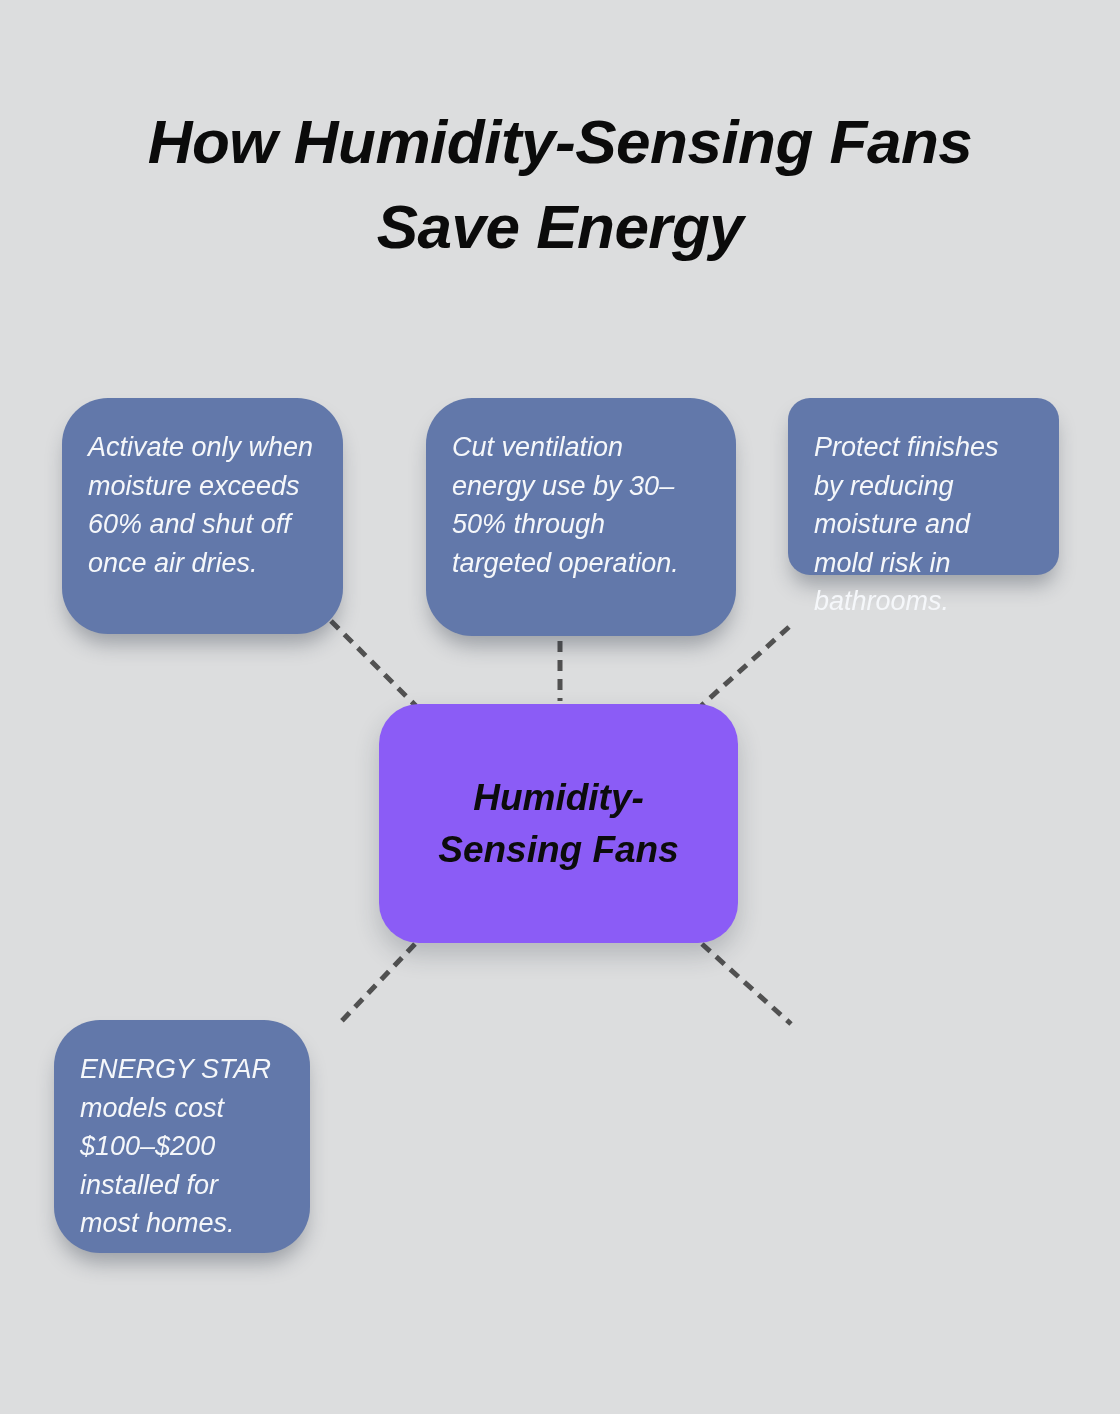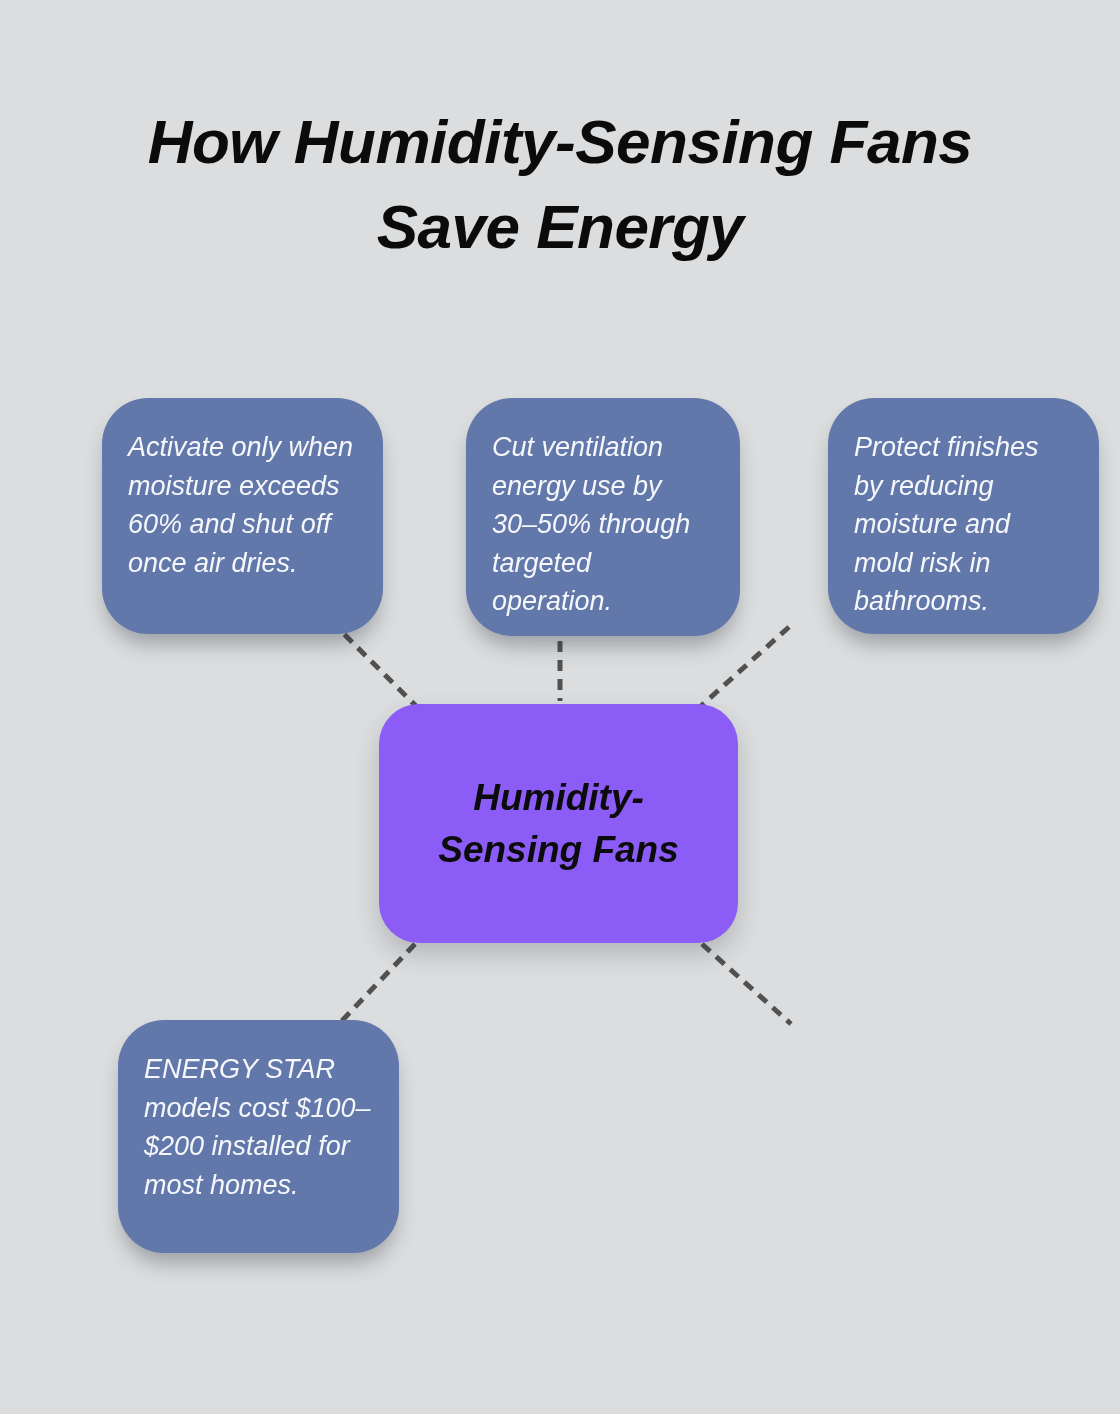--- a/index.html
+++ b/index.html
@@ -46,32 +46,31 @@
     stroke-width: 5;
     stroke-dasharray: 11 8;
   }
   .node-card {
     position: absolute;
     box-sizing: border-box;
     background: #6278aa;
     border-radius: 46px;
     padding: 30px 26px;
     box-shadow: 0 14px 20px -4px rgba(40, 48, 62, 0.35);
-    margin-left: 40px;
   }
   .node-card .node-text {
     color: #f5f7fa;
     font-size: 27px;
     line-height: 1.43;
     font-weight: 400;
   }
   .node-top-left    { left: 62px;  top: 398px;  width: 281px; height: 236px; }
-  .node-top-middle  { left: 426px; top: 398px;  width: 274px; height: 238px; }
-  .node-top-right   { left: 788px; top: 398px;  width: 271px; height: 236px; }
-  .node-bottom-left { left: 78px;  top: 1020px; width: 281px; height: 233px; }
+  .node-top-middle  { left: 426px; top: 398px;  width: 310px; height: 238px; }
+  .node-top-right   { left: 788px; top: 398px;  width: 271px; height: 177px; border-radius: 22px; }
+  .node-bottom-left { left: 54px;  top: 1020px; width: 256px; height: 233px; }
   .node-bottom-right{ left: 790px; top: 1018px; width: 268px; height: 196px; }
   .center-node {
     position: absolute;
     left: 379px;
     top: 704px;
     width: 359px;
     height: 239px;
     box-sizing: border-box;
     background: #8b5cf6;
     border-radius: 40px;

